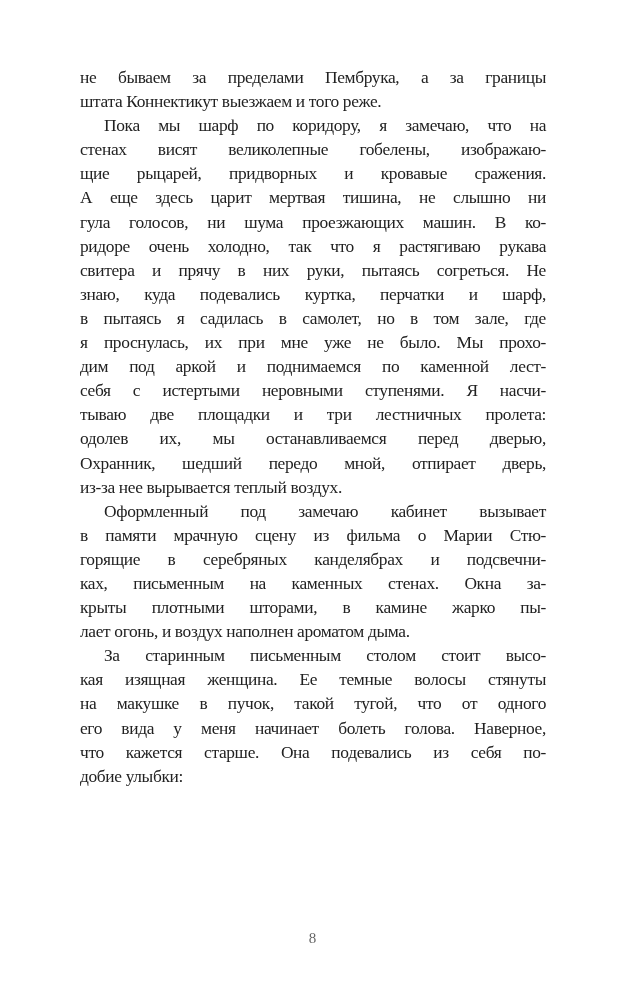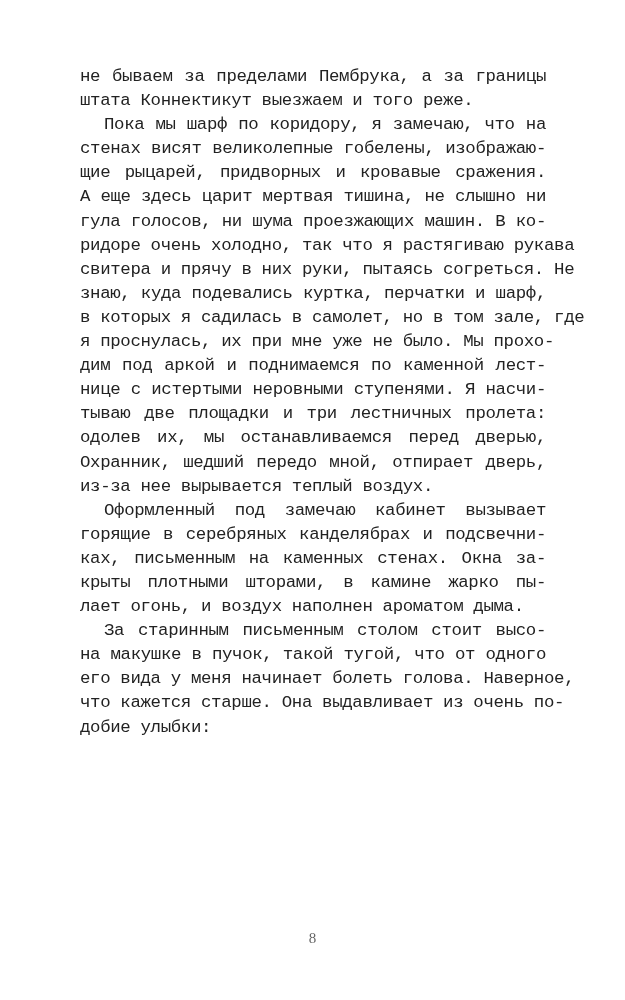--- a/index.html
+++ b/index.html
@@ -2,21 +2,21 @@
 <html><head>
   <meta charset="utf-8">
   <style>
     html, body { margin: 0; padding: 0; background: #ffffff; }
     body { width: 625px; height: 1000px; position: relative; overflow: hidden; }
     .page {
       position: absolute;
       left: 80px;
       top: 65px;
       width: 466px;
-      font-family: Liberation Mono, monospace;
+      font-family: Liberation Serif, serif;
       font-size: 17.4px;
       line-height: 24.1px;
       color: #222222;
       letter-spacing: -0.35px;
     }
     .line {
       display: block;
       white-space: nowrap;
       height: 24.1px;
       text-align: justify;
@@ -45,38 +45,40 @@
   </div>
   <div>
     <span class="line indent">Пока мы шарф по коридору, я замечаю, что на</span>
     <span class="line">стенах висят великолепные гобелены, изображаю-</span>
     <span class="line">щие рыцарей, придворных и кровавые сражения.</span>
     <span class="line">А еще здесь царит мертвая тишина, не слышно ни</span>
     <span class="line">гула голосов, ни шума проезжающих машин. В ко-</span>
     <span class="line">ридоре очень холодно, так что я растягиваю рукава</span>
     <span class="line">свитера и прячу в них руки, пытаясь согреться. Не</span>
     <span class="line">знаю, куда подевались куртка, перчатки и шарф,</span>
-    <span class="line">в которых я садилась в самолет, но в том зале, где</span>
+    <span class="line">в пытаясь я садилась в самолет, но в том зале, где</span>
     <span class="line">я проснулась, их при мне уже не было. Мы прохо-</span>
     <span class="line">дим под аркой и поднимаемся по каменной лест-</span>
-    <span class="line">нице с истертыми неровными ступенями. Я насчи-</span>
+    <span class="line">себя с истертыми неровными ступенями. Я насчи-</span>
     <span class="line">тываю две площадки и три лестничных пролета:</span>
     <span class="line">одолев их, мы останавливаемся перед дверью,</span>
     <span class="line">Охранник, шедший передо мной, отпирает дверь,</span>
     <span class="line last">из-за нее вырывается теплый воздух.</span>
   </div>
   <div>
     <span class="line indent">Оформленный под замечаю кабинет вызывает</span>
+    <span class="line">в памяти мрачную сцену из фильма о Марии Стю-</span>
     <span class="line">горящие в серебряных канделябрах и подсвечни-</span>
     <span class="line">ках, письменным на каменных стенах. Окна за-</span>
     <span class="line">крыты плотными шторами, в камине жарко пы-</span>
     <span class="line last">лает огонь, и воздух наполнен ароматом дыма.</span>
   </div>
   <div>
     <span class="line indent">За старинным письменным столом стоит высо-</span>
+    <span class="line">кая изящная женщина. Ее темные волосы стянуты</span>
     <span class="line">на макушке в пучок, такой тугой, что от одного</span>
     <span class="line">его вида у меня начинает болеть голова. Наверное,</span>
-    <span class="line">что кажется старше. Она выдавливает из очень по-</span>
+    <span class="line">что кажется старше. Она подевались из себя по-</span>
     <span class="line last">добие улыбки:</span>
   </div>
 </div>
 
 <div class="page-number">8</div>
 
 </body></html>

